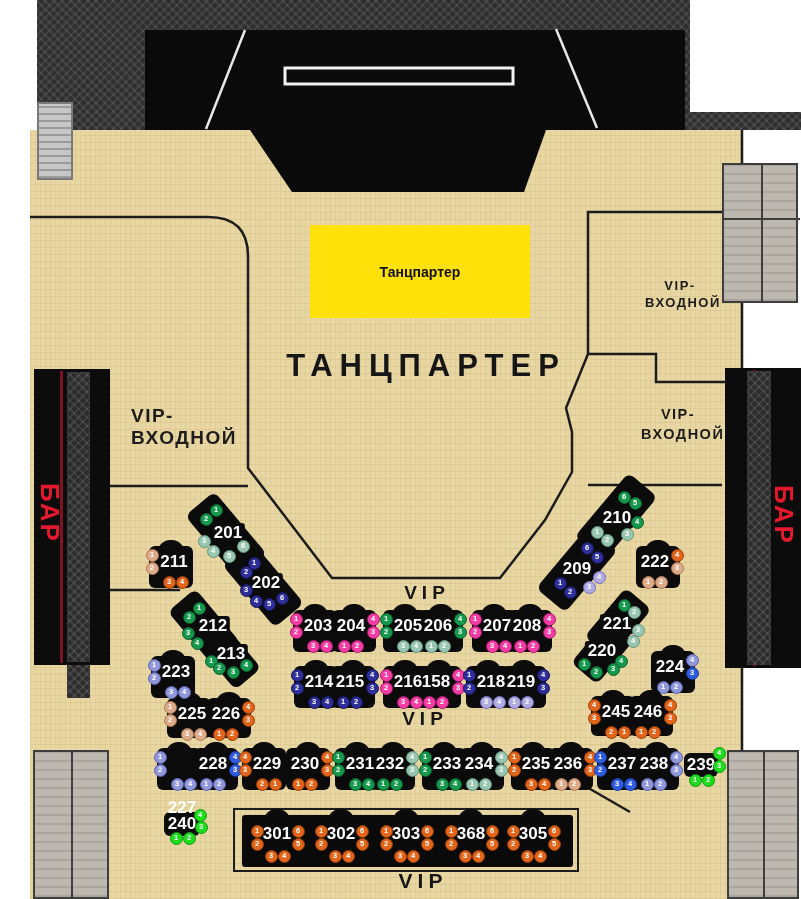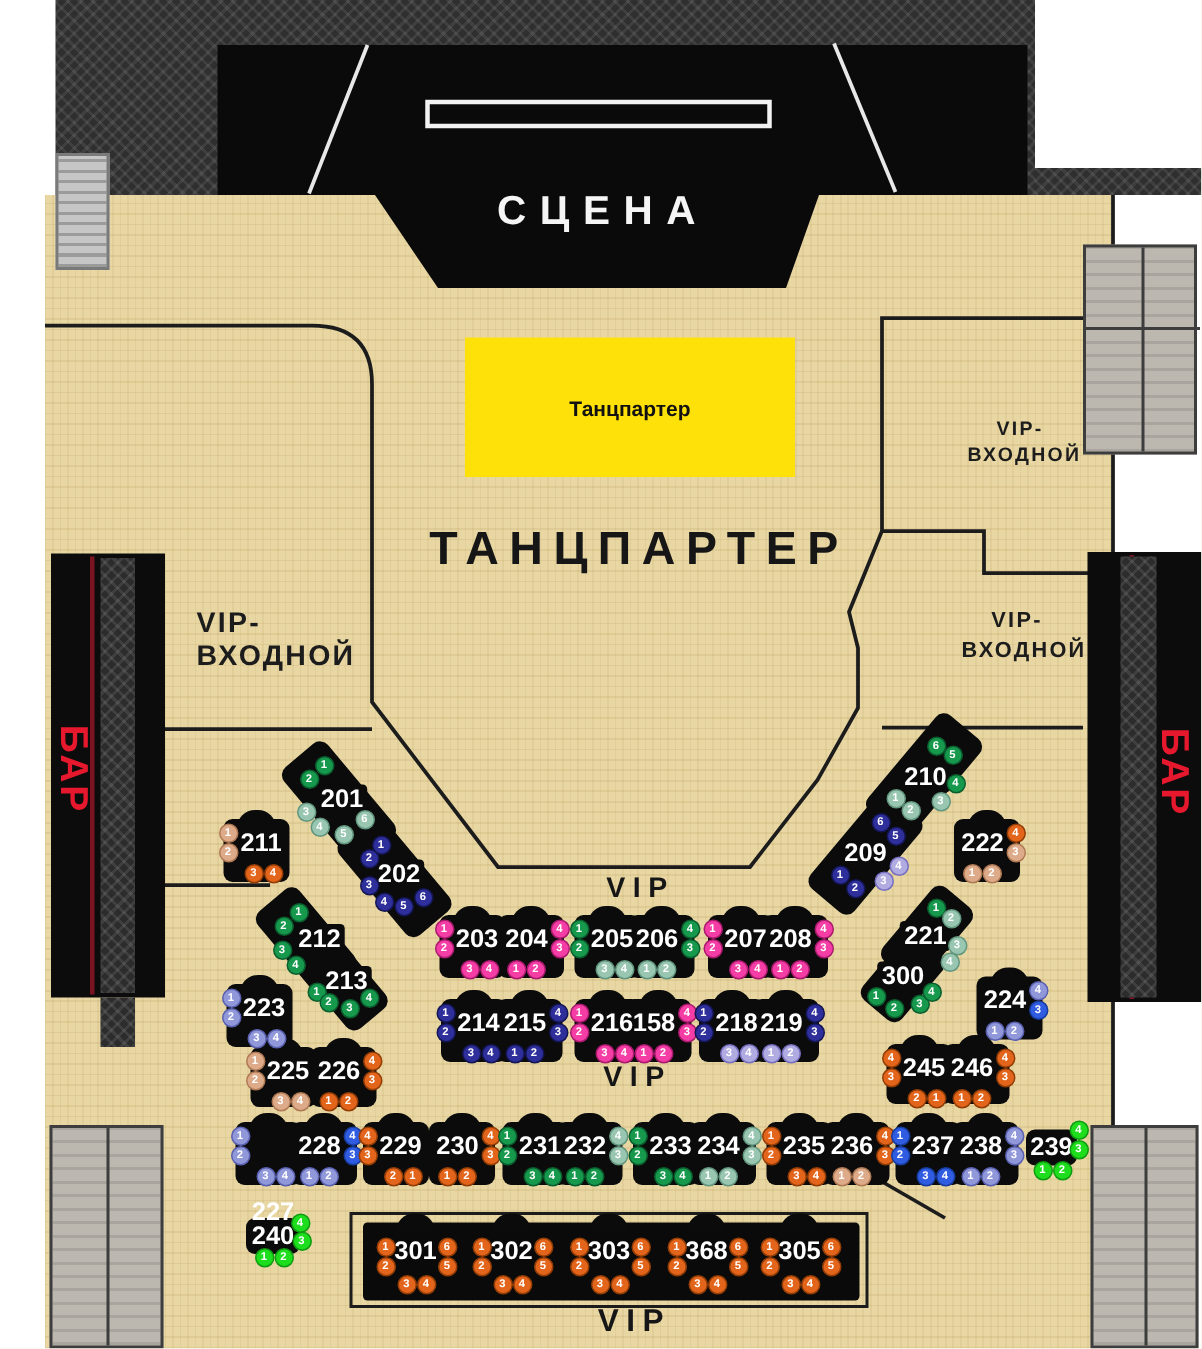--- a/index.html
+++ b/index.html
@@ -90,21 +90,20 @@
     <div class="abs bartex" style="left:33px;top:3px;width:23px;height:290px;"></div>
     <div class="abs bar-label" style="left:15px;top:144px;">БАР</div>
   </div>
   <div class="abs bartex" style="left:67px;top:665px;width:23px;height:33px;"></div>
   <div class="abs barstrip" style="left:725px;top:368px;width:76px;height:300px;">
     <div class="abs redline" style="left:28px;top:2px;height:296px;"></div>
     <div class="abs bartex" style="left:22px;top:3px;width:24px;height:294px;"></div>
     <div class="abs bar-label" style="left:58px;top:147px;">БАР</div>
   </div>
 
-  <div class="abs stage-title" style="left:402px;top:141px;">СЦЕНА</div>
 
   <div class="abs zone-box" style="left:310px;top:225px;width:220px;height:93px;background:#ffe10a;font-size:14px;">
     <span>Танцпартер</span>
   </div>
 
   <div class="abs big-title" style="left:426px;top:366px;">ТАНЦПАРТЕР</div>
 
   <div class="abs vip-entry" style="left:645px;top:277px;font-size:13px;line-height:17px;text-align:center;width:70px;">
     <div>VIP-</div>
       <div>ВХОДНОЙ</div>
@@ -200,21 +199,21 @@
       <div>
         <div class="rbox" style="left: 618px; top: 623px; width: 34px; height: 64px; transform: translate(-50%, -50%) rotate(40deg);"></div>
         <div class="t-label patch" style="left: 617px; top: 624px;">221</div>
         <div class="seat" style="left: 617.5px; top: 598.5px; background: rgb(23, 153, 77); border-color: rgb(10, 94, 46);">1</div>
         <div class="seat" style="left: 627.5px; top: 605.5px; background: rgb(152, 198, 177); border-color: rgb(98, 150, 127);">2</div>
         <div class="seat" style="left: 631.5px; top: 623.5px; background: rgb(152, 198, 177); border-color: rgb(98, 150, 127);">3</div>
         <div class="seat" style="left: 626.5px; top: 634.5px; background: rgb(152, 198, 177); border-color: rgb(98, 150, 127);">4</div>
       </div>
       <div>
         <div class="rbox" style="left: 602px; top: 652px; width: 34px; height: 56px; transform: translate(-50%, -50%) rotate(40deg);"></div>
-        <div class="t-label patch" style="left: 602px; top: 651px;">300</div>
+        <div class="t-label patch" style="left: 602px; top: 651px;">220</div>
         <div class="seat" style="left: 577.5px; top: 657.5px; background: rgb(23, 153, 77); border-color: rgb(10, 94, 46);">1</div>
         <div class="seat" style="left: 589.5px; top: 665.5px; background: rgb(23, 153, 77); border-color: rgb(10, 94, 46);">2</div>
         <div class="seat" style="left: 606.5px; top: 662.5px; background: rgb(23, 153, 77); border-color: rgb(10, 94, 46);">3</div>
         <div class="seat" style="left: 614.5px; top: 654.5px; background: rgb(23, 153, 77); border-color: rgb(10, 94, 46);">4</div>
       </div>
       <div>
         <div class="tbox" style="left: 151px; top: 656px; width: 44px; height: 42px;"></div>
         <div class="bump" style="left: 160px; top: 650px;"></div>
         <div class="t-label" style="left: 176px; top: 672px;">223</div>
         <div class="seat" style="left: 147.5px; top: 658.5px; background: rgb(144, 152, 218); border-color: rgb(90, 97, 176);">1</div>

